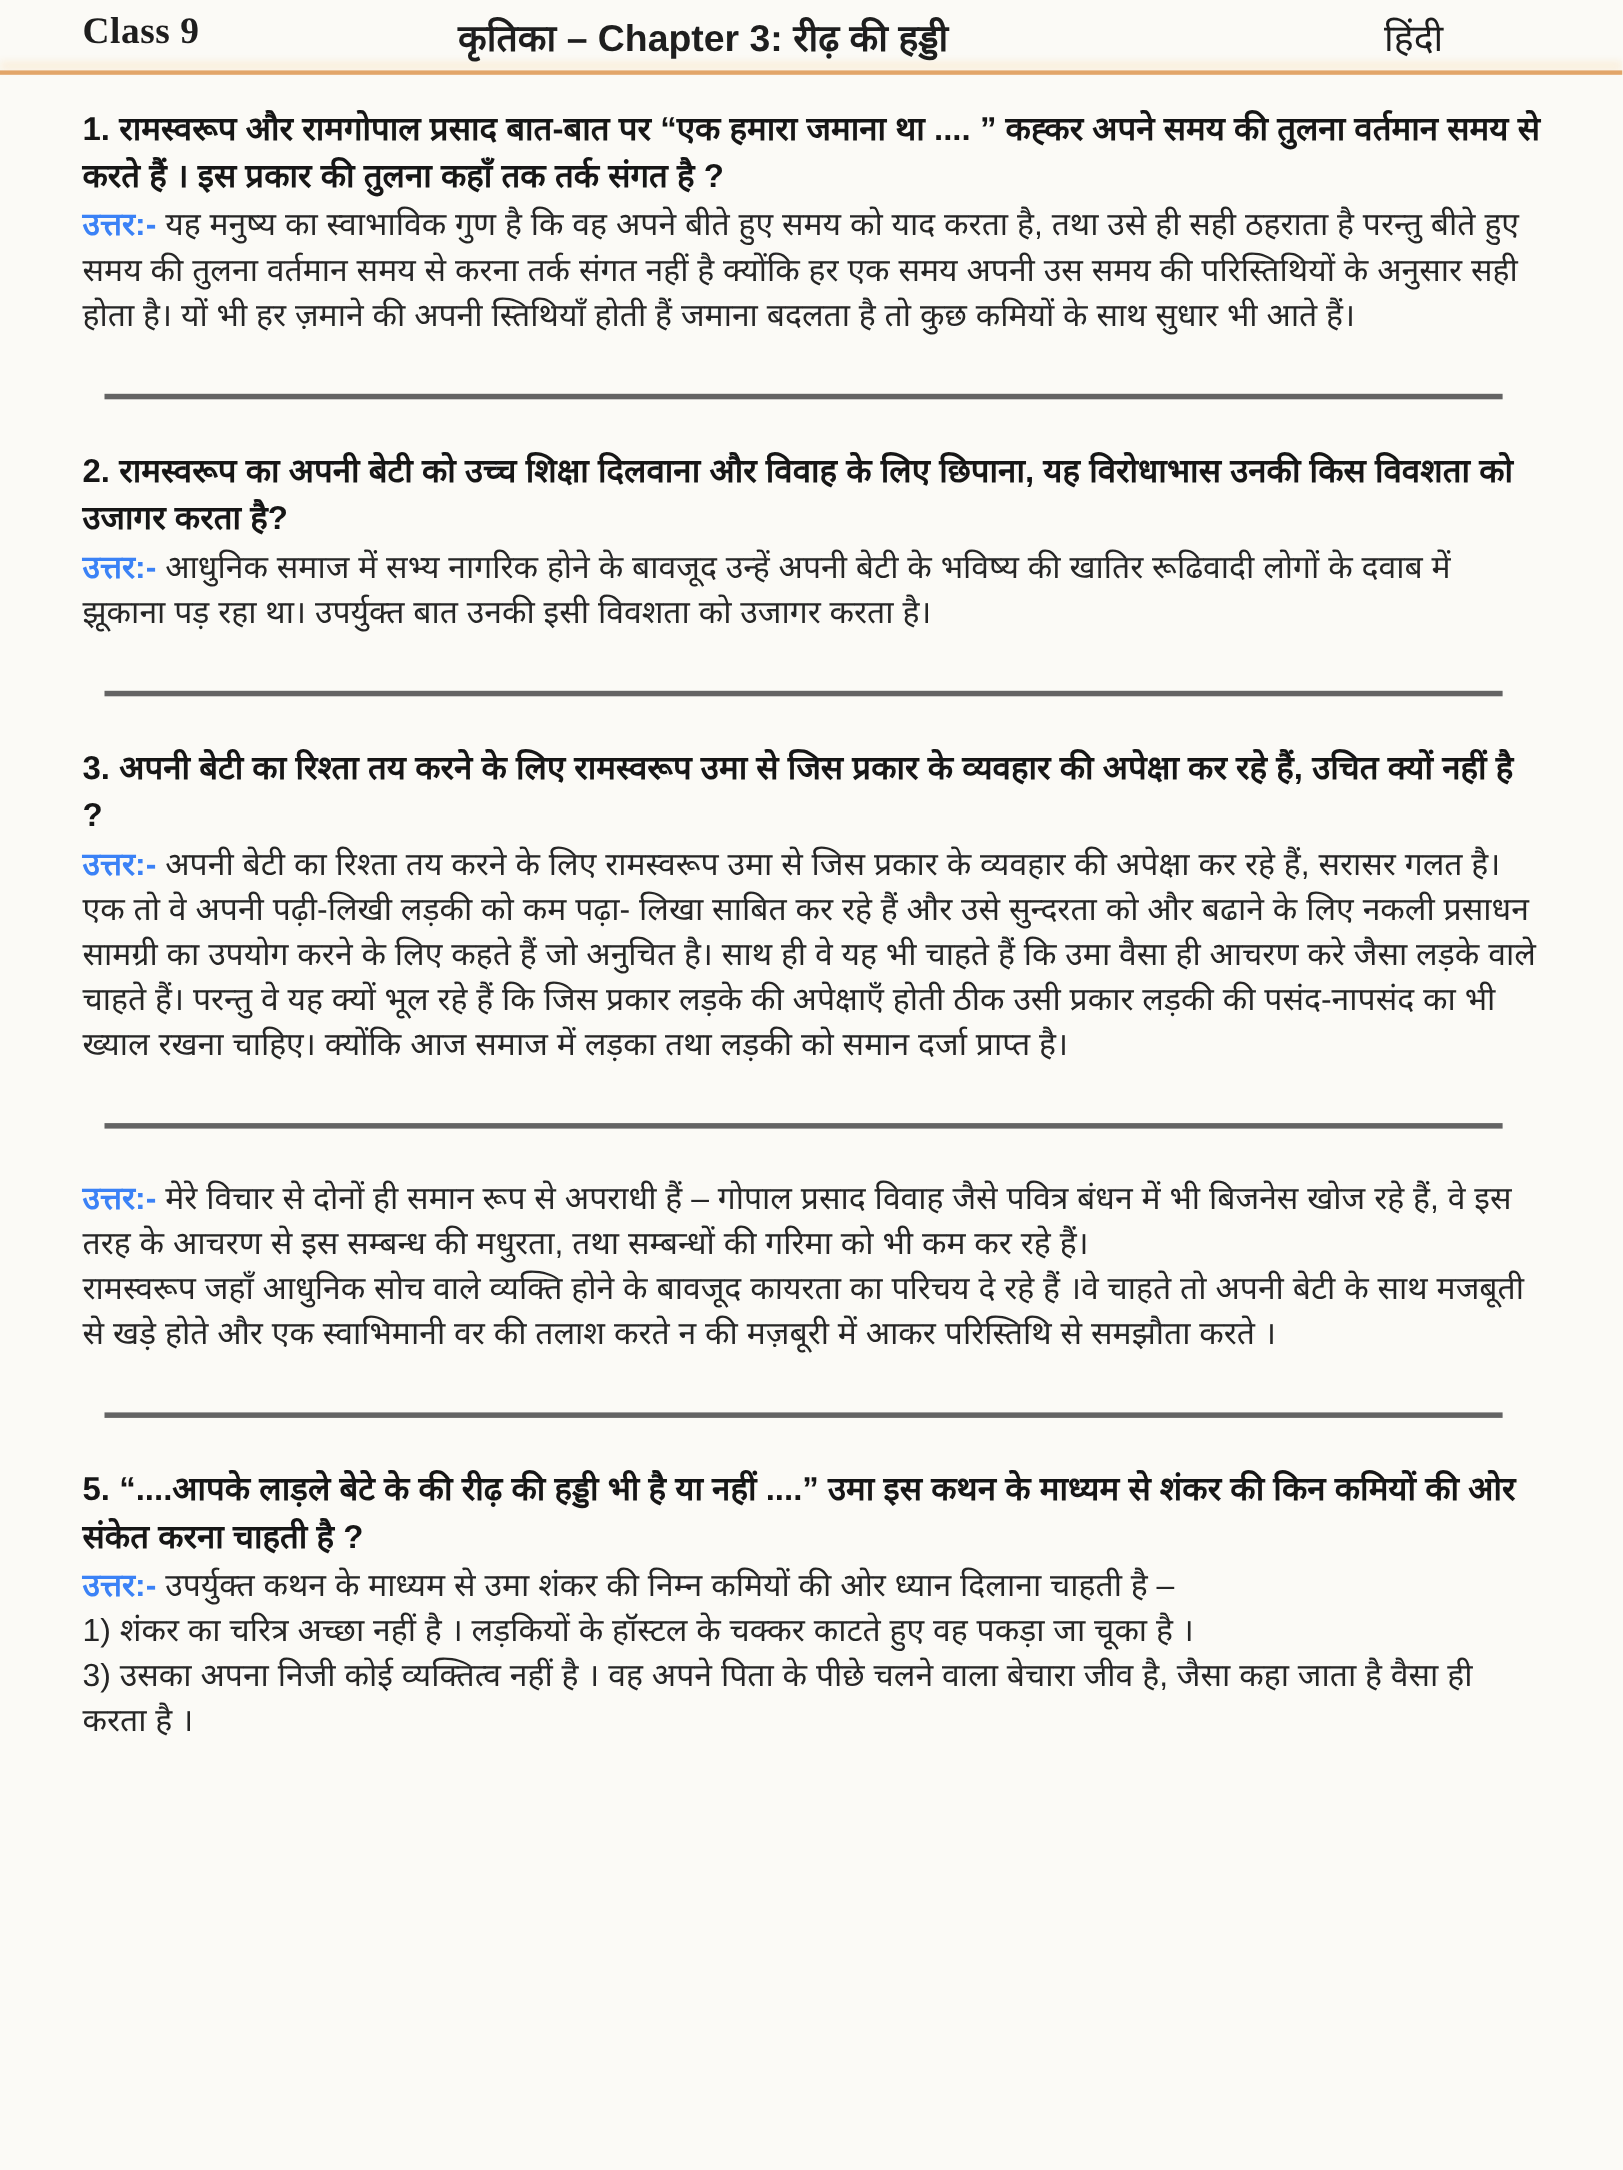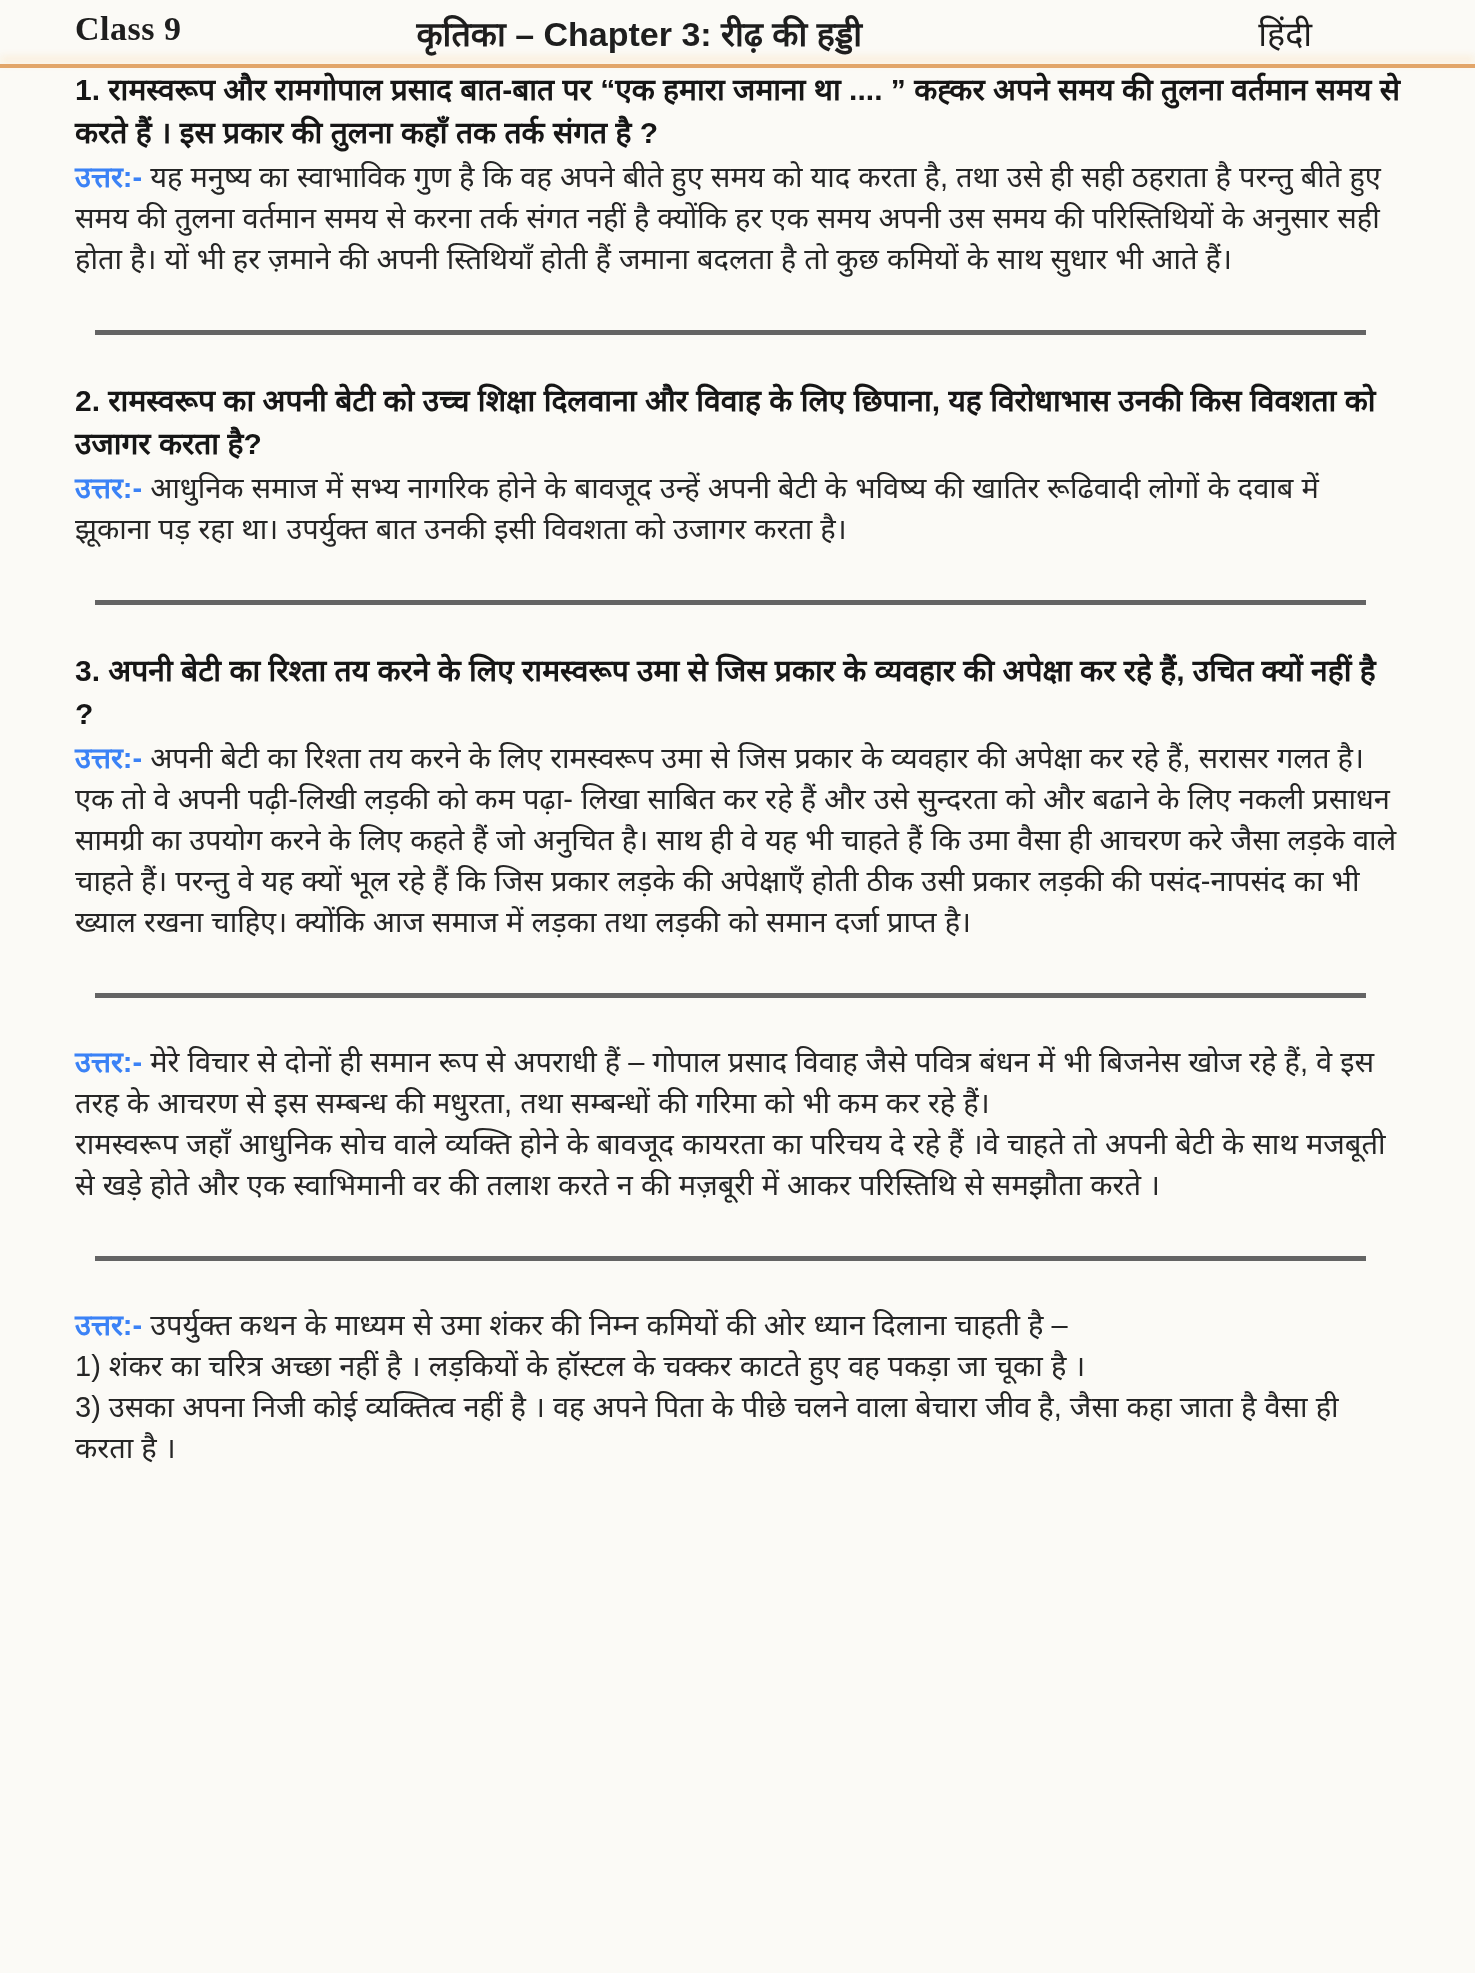--- a/index.html
+++ b/index.html
@@ -41,21 +41,21 @@
   }
   .accent-rule {
     height: 4px;
     width: 100%;
     background: #e2a569;
     border: none;
     margin: 0;
     box-shadow: 0 -6px 8px rgba(250, 226, 190, 0.9);
   }
   .page {
-    padding: 0 75px 0 75px;
+    padding: 28px 75px 0 75px;
   }
   .question {
     font-size: 30px;
     font-weight: 700;
     line-height: 43px;
     margin: 0 0 3px 0;
     color: #161616;
   }
   .answer {
     font-size: 29px;
@@ -114,20 +114,21 @@
 
   <section class="qa-section">
     <div class="answer-block">
         <p class="answer"><strong class="ans-label">उत्तर:- </strong>मेरे विचार से दोनों ही समान रूप से अपराधी हैं – गोपाल प्रसाद विवाह जैसे पवित्र बंधन में भी बिजनेस खोज रहे हैं, वे इस तरह के आचरण से इस सम्बन्ध की मधुरता, तथा सम्बन्धों की गरिमा को भी कम कर रहे हैं।</p>
         <p class="answer">रामस्वरूप जहाँ आधुनिक सोच वाले व्यक्ति होने के बावजूद कायरता का परिचय दे रहे हैं ।वे चाहते तो अपनी बेटी के साथ मजबूती से खड़े होते और एक स्वाभिमानी वर की तलाश करते न की मज़बूरी में आकर परिस्तिथि से समझौता करते ।</p>
       </div>
     <hr class="divider">
   </section>
 
   <section class="qa-section">
+    <h2 class="question">5. “....आपके लाड़ले बेटे के की रीढ़ की हड्डी भी है या नहीं ....” उमा इस कथन के माध्यम से शंकर की किन कमियों की ओर संकेत करना चाहती है ?</h2>
     <div class="answer-block">
         <p class="answer"><strong class="ans-label">उत्तर:- </strong>उपर्युक्त कथन के माध्यम से उमा शंकर की निम्न कमियों की ओर ध्यान दिलाना चाहती है –</p>
         <p class="answer">1) शंकर का चरित्र अच्छा नहीं है । लड़कियों के हॉस्टल के चक्कर काटते हुए वह पकड़ा जा चूका है ।</p>
         <p class="answer">3) उसका अपना निजी कोई व्यक्तित्व नहीं है । वह अपने पिता के पीछे चलने वाला बेचारा जीव है, जैसा कहा जाता है वैसा ही करता है ।</p>
       </div>
 
   </section>
 </main>
 
 </body></html>

